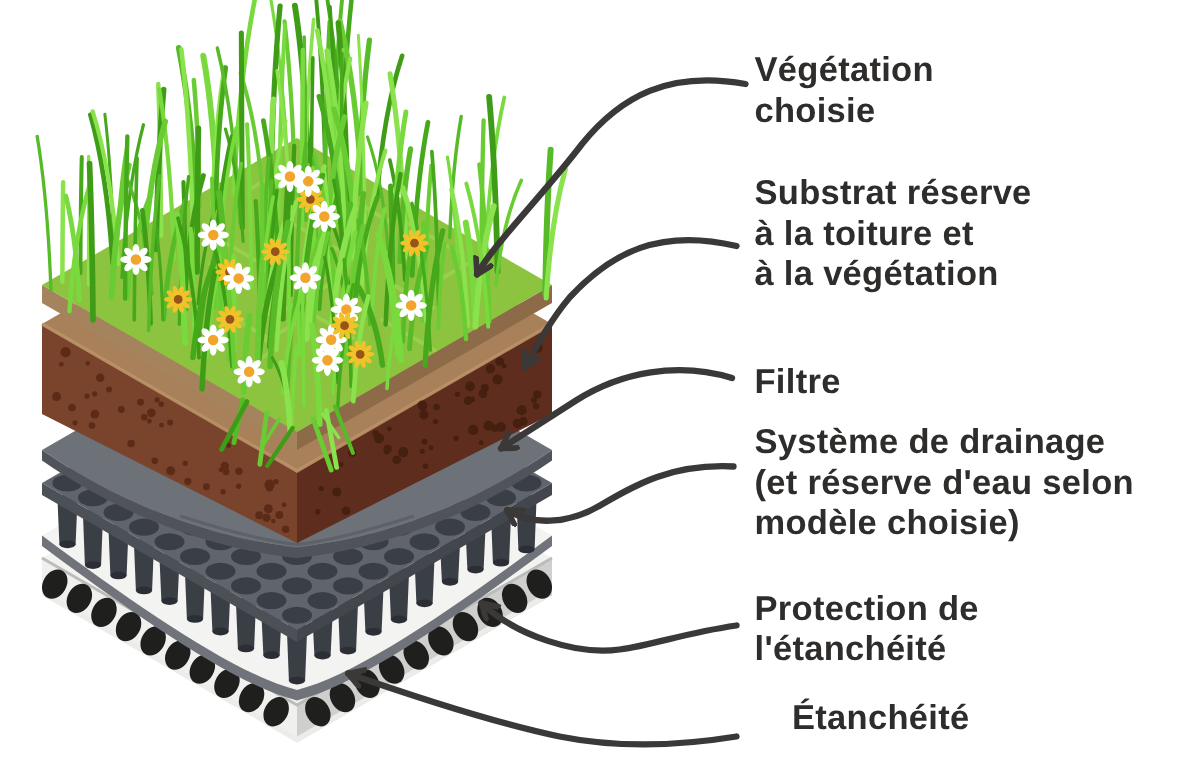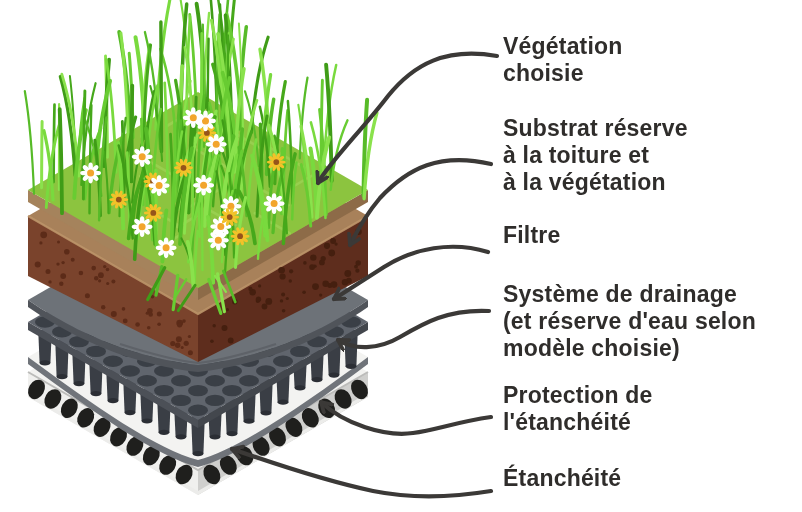--- a/index.html
+++ b/index.html
@@ -3,24 +3,24 @@
 <meta charset="utf-8">
 <style>
   html,body{margin:0;padding:0;background:#ffffff;}
   .stage{position:relative;width:802px;height:512px;background:#ffffff;overflow:hidden;
          font-family:"Liberation Sans",sans-serif;}
   .stage svg{position:absolute;left:0;top:0;}
   .callout{position:absolute;font-weight:700;font-size:23px;line-height:27px;
            color:#2f2d2b;white-space:pre;letter-spacing:0.2px;}
   #lbl-vegetation{left:503px;top:33px}
   #lbl-substrat{left:503px;top:115px}
-  #lbl-filtre{left:503px;top:222px}
+  #lbl-filtre{left:503px;top:241px}
   #lbl-drainage{left:503px;top:281px}
-  #lbl-protection{left:503px;top:382px}
-  #lbl-etancheite{left:503px;top:465px}
+  #lbl-protection{left:503px;top:392px}
+  #lbl-etancheite{left:528px;top:465px}
 </style>
 </head>
 <body>
 
 <div class="stage">
 
   <svg width="802" height="512" viewBox="0 0 802 512">
     <defs>
       <marker id="chev" markerUnits="userSpaceOnUse" markerWidth="26" markerHeight="26" refX="11" refY="7" orient="auto">
         <path d="M1,1 L11,7 L1,13" fill="none" stroke="#3b3937" stroke-width="3.8" stroke-linecap="round" stroke-linejoin="round"></path>

